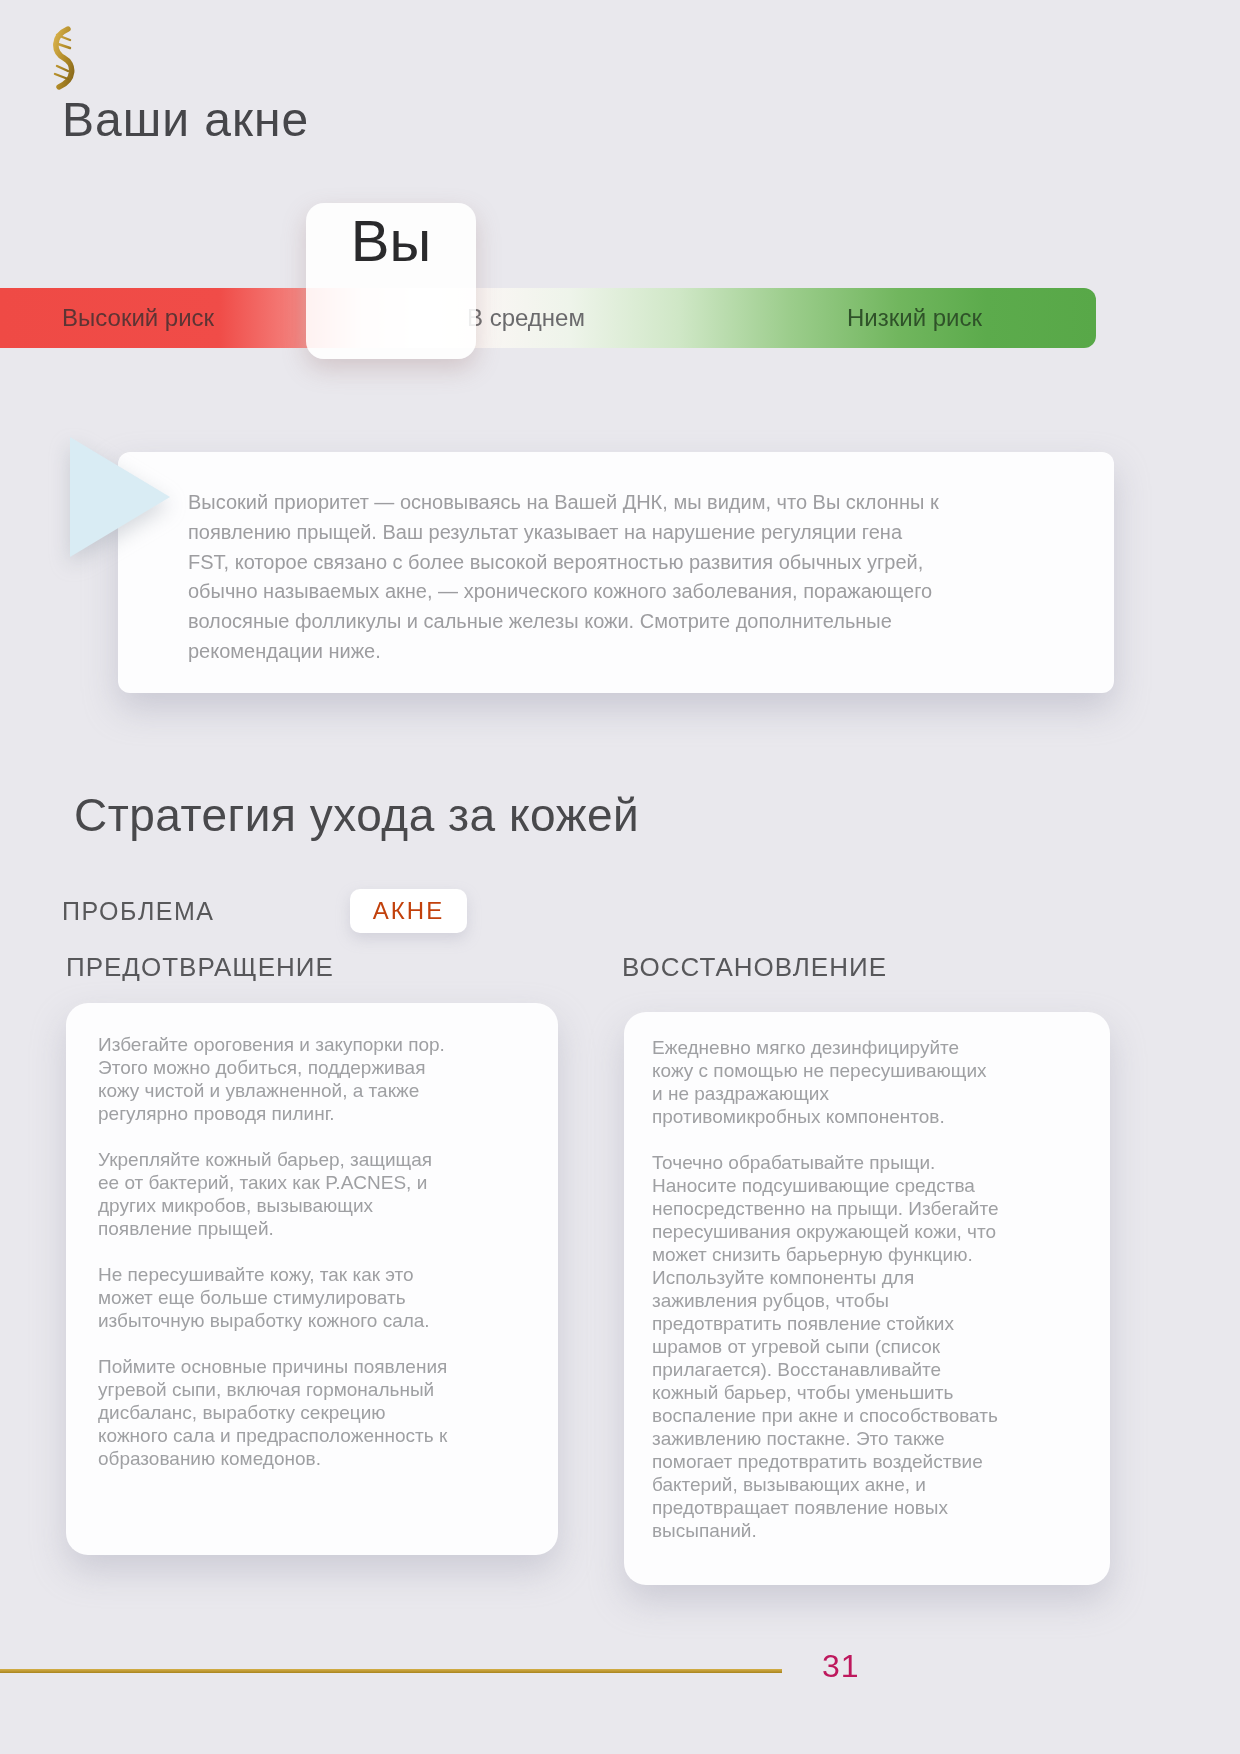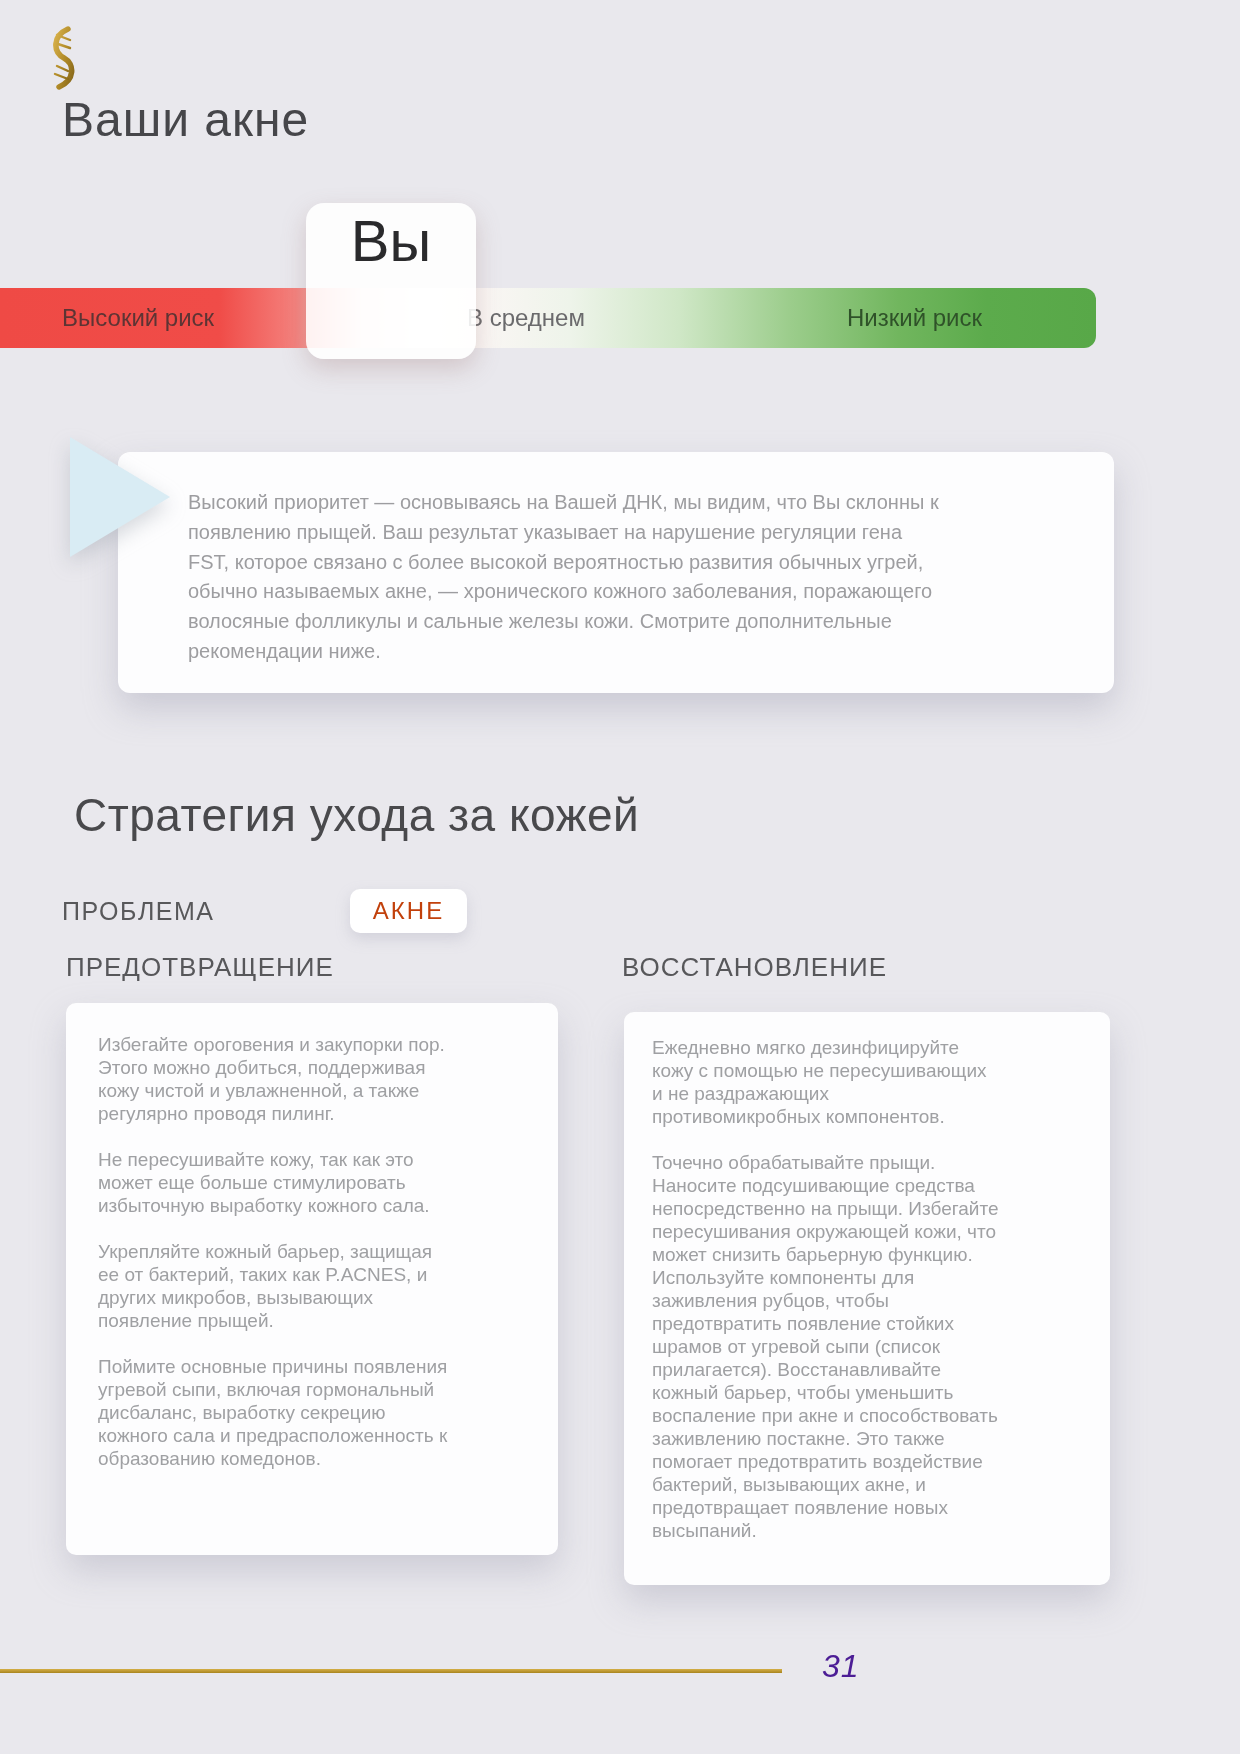--- a/index.html
+++ b/index.html
@@ -70,37 +70,37 @@
     background:#ffffff;border-radius:10px;
     box-shadow:0 6px 14px rgba(170,170,185,0.35);
     text-align:center;line-height:44px;
     font-size:24px;font-weight:300;color:#c2410c;letter-spacing:2px;
   }
   .col-heading{top:952px;font-size:26px;font-weight:400;color:#57575a;letter-spacing:1px;}
   #col-heading-0{left:66px;}
   #col-heading-1{left:622px;}
 
   .strategy-card{
-    background:#fdfdfe;border-radius:10px;
+    background:#fdfdfe;border-radius:22px;
     box-shadow:0 16px 34px rgba(165,165,182,0.42);
   }
   #card-prevention{left:66px;top:1003px;width:492px;height:552px;}
   #card-restoration{left:624px;top:1012px;width:486px;height:573px;}
   .card-body{position:absolute;font-size:19px;line-height:23px;font-weight:300;color:#9fa0a3;}
   #card-prevention .card-body{left:32px;top:30px;width:352px;}
   #card-restoration .card-body{left:28px;top:24px;width:348px;}
   .card-body p{margin:0 0 23px 0;}
 
   
   #footer-rule{
     left:0;top:1669px;width:782px;height:4px;
     background:linear-gradient(180deg,#d5af47 0%,#a8841f 100%);
   }
   #footer-page-number{
-    left:822px;top:1648px;font-size:32px;font-weight:300;color:#4c1d95;letter-spacing:1px;font-style:italic;
+    left:822px;top:1648px;font-size:32px;font-weight:300;color:#be185d;letter-spacing:1px;
   }
 </style>
 </head>
 <body>
 
 <svg id="logo" class="abs" viewBox="0 0 42 64" aria-hidden="true">
   <defs>
     <linearGradient id="goldg" x1="0" y1="0" x2="1" y2="1">
       <stop offset="0" stop-color="#d8b14a"></stop>
       <stop offset="0.55" stop-color="#b08a28"></stop>
@@ -130,22 +130,22 @@
 <div id="strategy-heading" class="abs">Стратегия ухода за кожей</div>
 <div id="problem-label" class="abs">ПРОБЛЕМА</div>
 <div id="problem-pill" class="abs">АКНЕ</div>
 
 <div id="col-heading-0" class="abs col-heading">ПРЕДОТВРАЩЕНИЕ</div>
 <div id="col-heading-1" class="abs col-heading">ВОССТАНОВЛЕНИЕ</div>
 
 <div id="card-prevention" class="abs strategy-card">
   <div class="card-body">
       <p>Избегайте ороговения и закупорки пор. Этого можно добиться, поддерживая кожу чистой и увлажненной, а также регулярно проводя пилинг.</p>
+      <p>Укрепляйте кожный барьер, защищая ее от бактерий, таких как P.ACNES, и других микробов, вызывающих появление прыщей.</p>
       <p>Не пересушивайте кожу, так как это может еще больше стимулировать избыточную выработку кожного сала.</p>
-      <p>Укрепляйте кожный барьер, защищая ее от бактерий, таких как P.ACNES, и других микробов, вызывающих появление прыщей.</p>
       <p>Поймите основные причины появления угревой сыпи, включая гормональный дисбаланс, выработку секрецию кожного сала и предрасположенность к образованию комедонов.</p>
     </div>
 </div>
 <div id="card-restoration" class="abs strategy-card">
   <div class="card-body">
       <p>Ежедневно мягко дезинфицируйте кожу с помощью не пересушивающих и не раздражающих противомикробных компонентов.</p>
       <p>Точечно обрабатывайте прыщи. Наносите подсушивающие средства непосредственно на прыщи. Избегайте пересушивания окружающей кожи, что может снизить барьерную функцию. Используйте компоненты для заживления рубцов, чтобы предотвратить появление стойких шрамов от угревой сыпи (список прилагается). Восстанавливайте кожный барьер, чтобы уменьшить воспаление при акне и способствовать заживлению постакне. Это также помогает предотвратить воздействие бактерий, вызывающих акне, и предотвращает появление новых высыпаний.</p>
     </div>
 </div>
 

